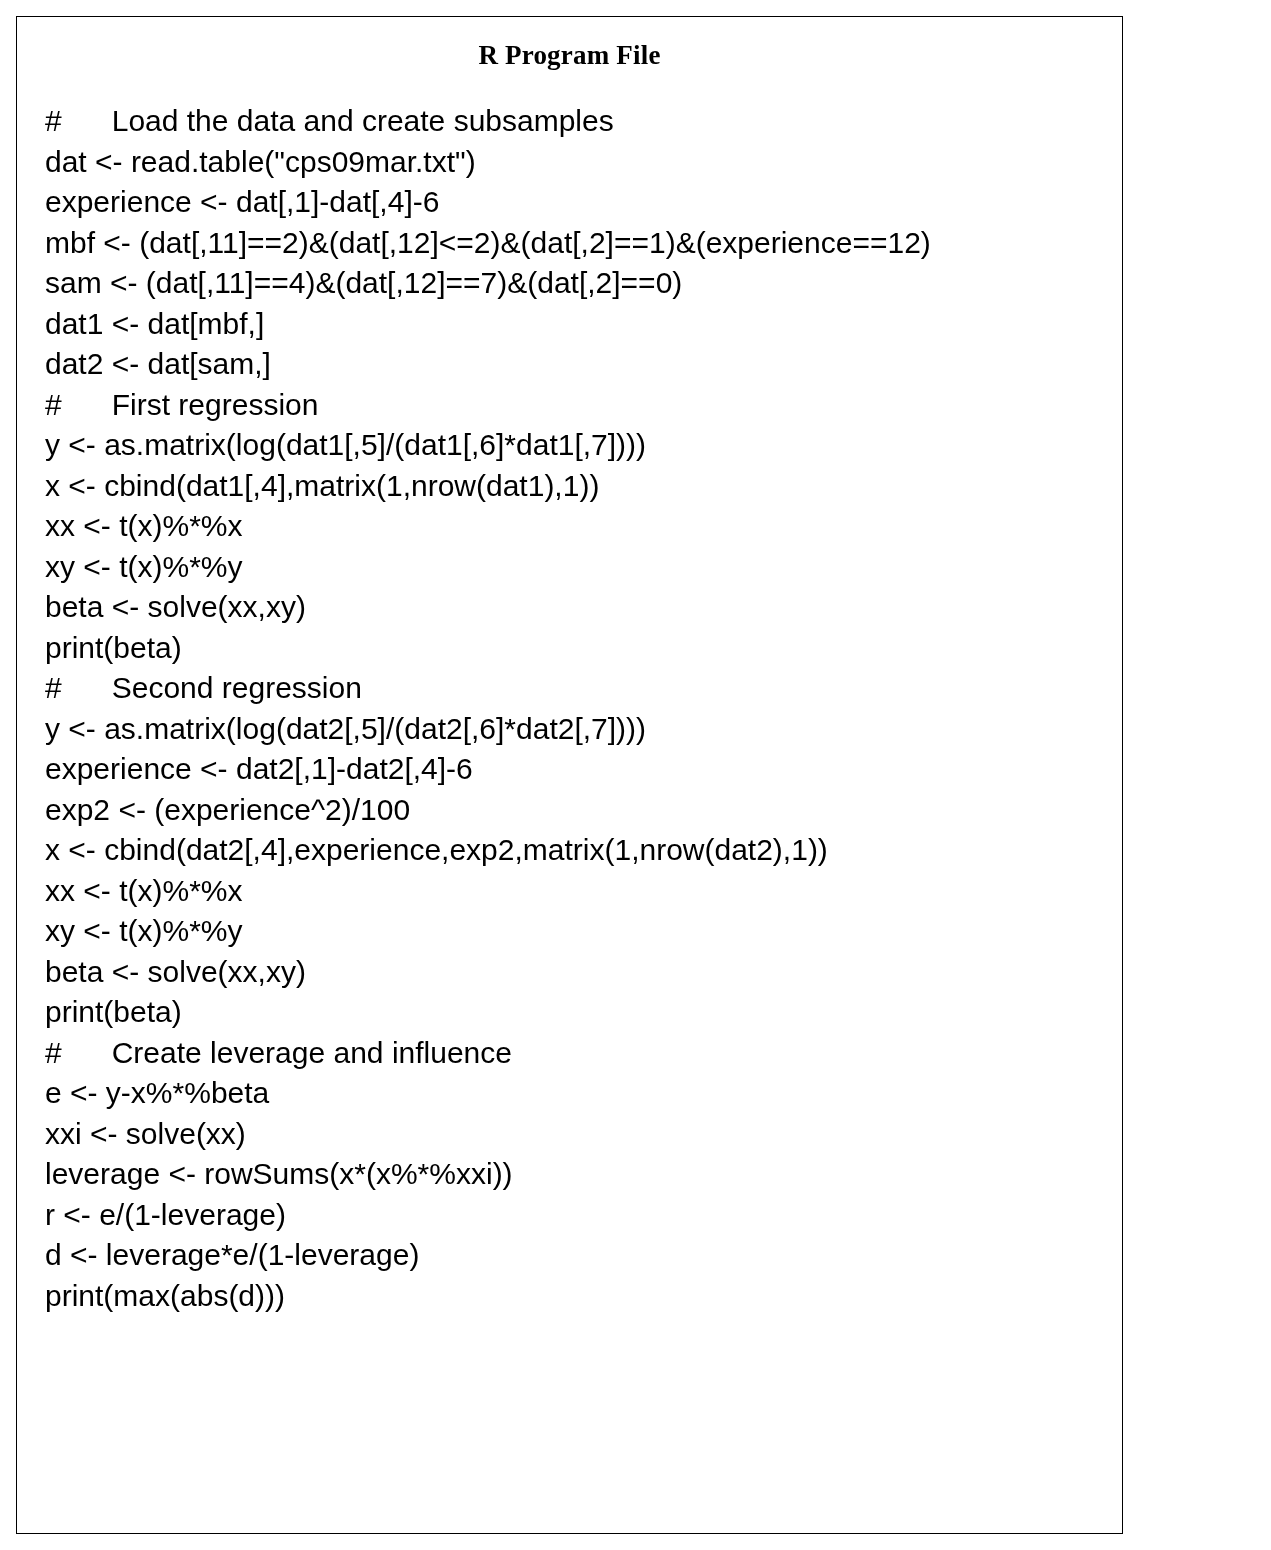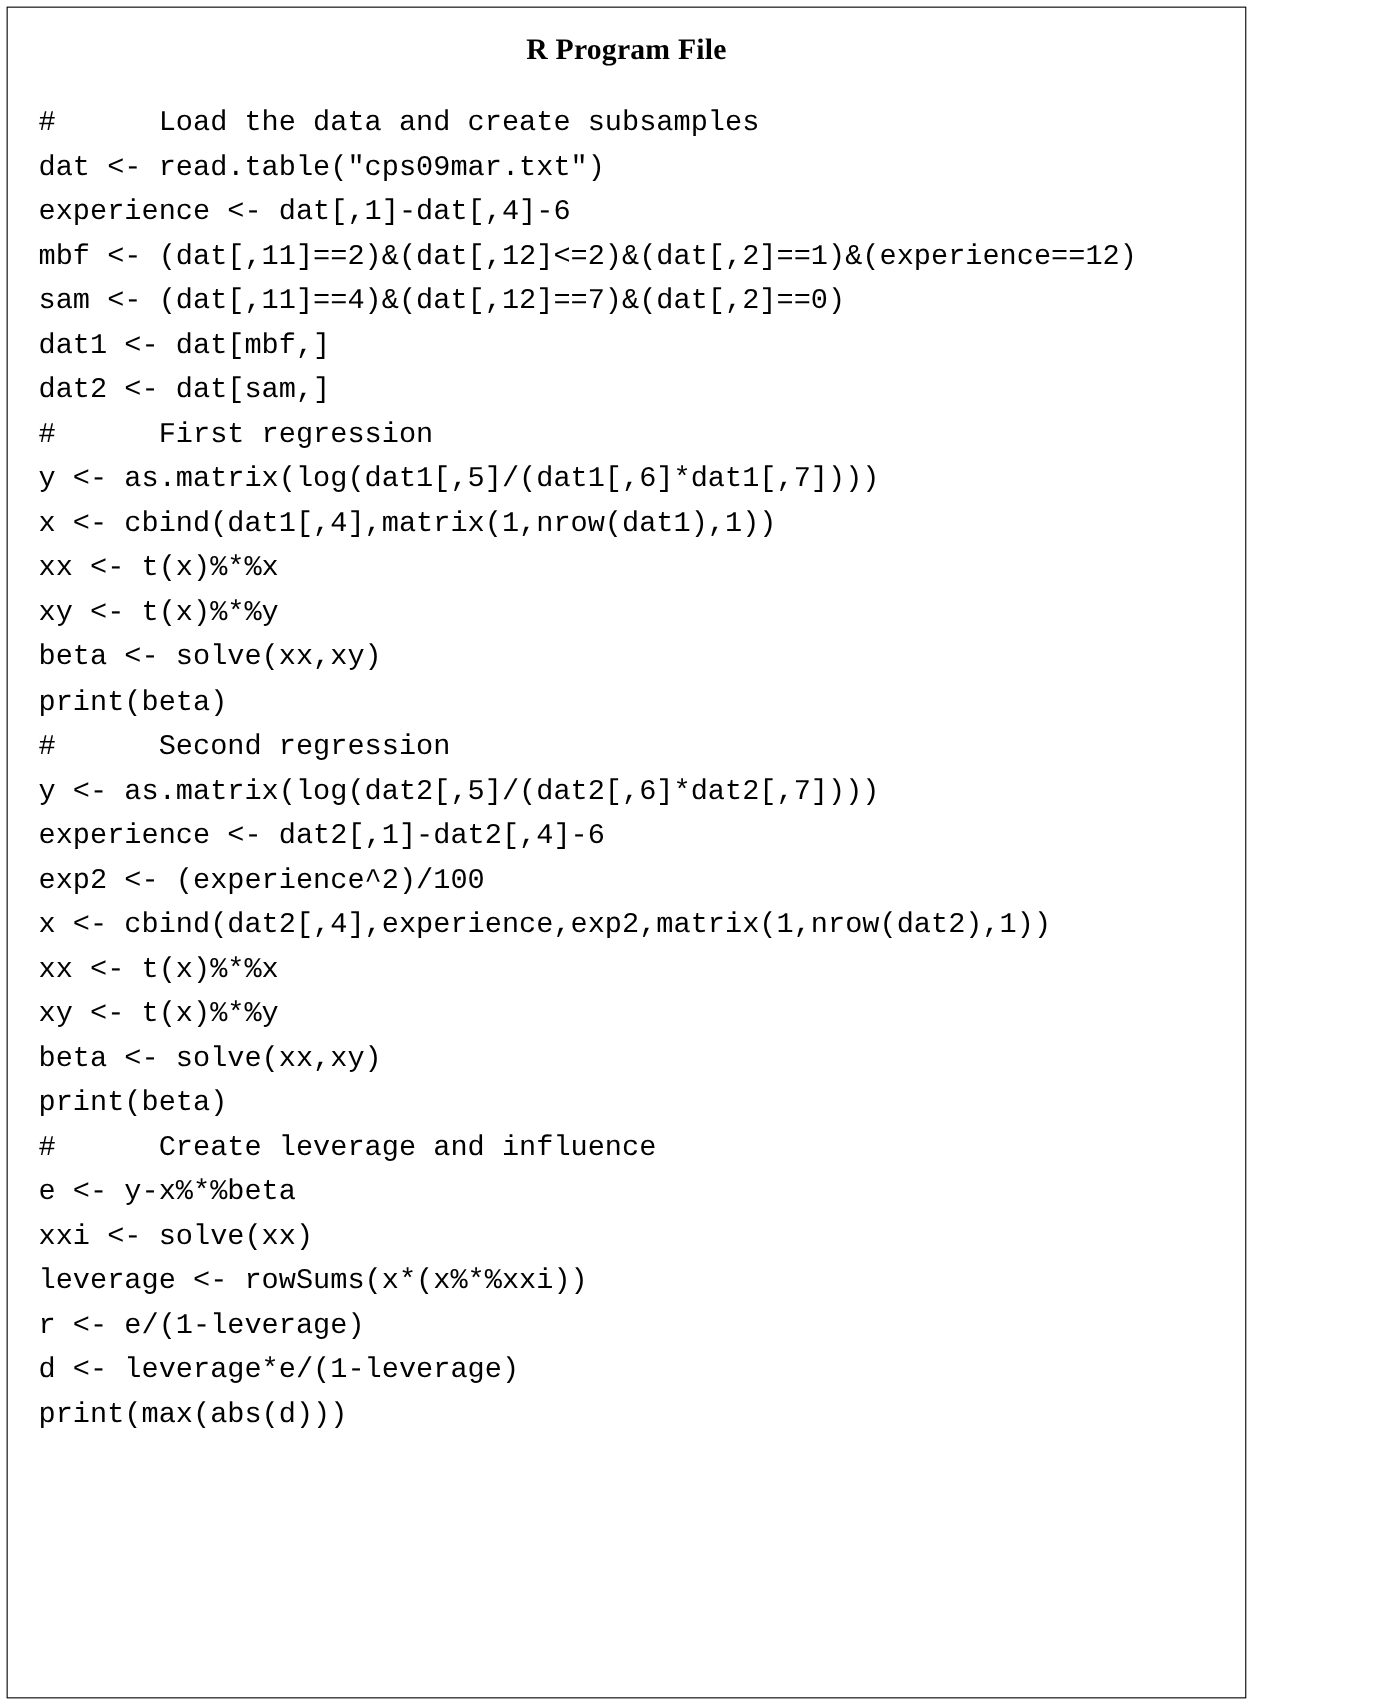--- a/index.html
+++ b/index.html
@@ -10,42 +10,42 @@
   body {
     width: 1271px;
     height: 1550px;
     font-family: "Liberation Serif", "DejaVu Serif", serif;
     color: #000000;
   }
   .page {
     box-sizing: border-box;
     width: 1139px;
     height: 1550px;
-    padding: 6px;
+    padding: 16px;
   }
   .code-box {
     box-sizing: border-box;
     width: 100%;
     height: 100%;
     border: 1.5px solid #000000;
     padding: 18px 28px 10px 28px;
   }
   .box-title {
     text-align: center;
     font-weight: bold;
     font-size: 27px;
     line-height: 1.2;
     margin: 4px 0 30px 0;
     letter-spacing: 0.2px;
   }
   .code-lines {
-    font-size: 26px;
+    font-size: 30px;
     line-height: 40.5px;
     white-space: pre;
-    font-family: Liberation Mono, monospace;
+    font-family: Liberation Sans, sans-serif;
   }
   .code-line {
     white-space: pre;
     min-height: 40.5px;
   }
 </style>
 </head>
 <body>
 
 <div class="page">

